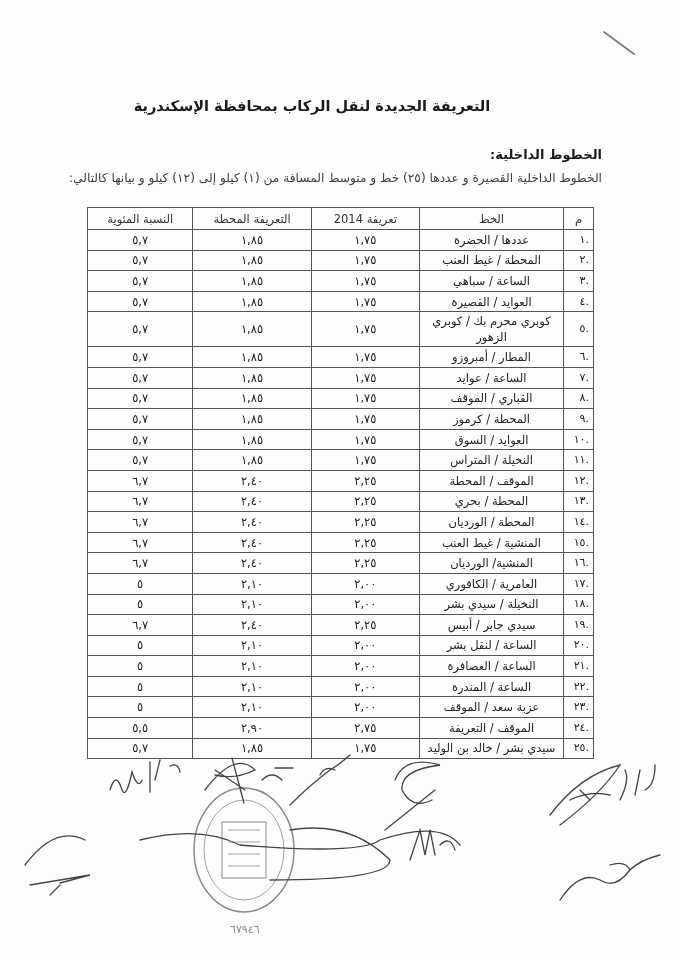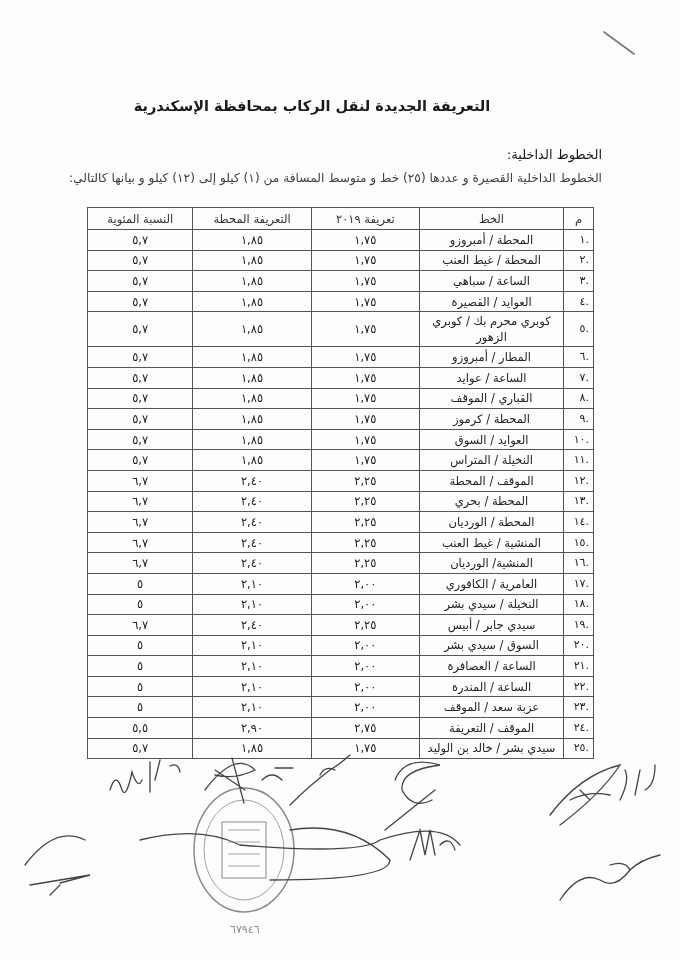--- a/index.html
+++ b/index.html
@@ -9,21 +9,21 @@
       color: #222; position: relative; overflow: hidden;
     }
     .page { position: absolute; left: 0; top: 0; width: 680px; height: 960px; }
     .corner-mark { position: absolute; left: 600px; top: 28px; width: 40px; height: 30px; }
     .title {
       position: absolute; top: 98px; left: 0; width: 624px; text-align: center;
       font-size: 14.5px; font-weight: bold; direction: rtl; color: #1a1a1a;
     }
     .section-heading {
       position: absolute; top: 147px; right: 78px; direction: rtl;
-      font-size: 13px; font-weight: normal; color: #1a1a1a;
+      font-size: 13px; font-weight: bold; color: #1a1a1a;
     }
     .intro {
       position: absolute; top: 171px; right: 78px; direction: rtl;
       font-size: 12.2px; color: #404040; white-space: nowrap;
     }
     table.fares {
       position: absolute; left: 87px; top: 207px; width: 507px;
       border-collapse: collapse; direction: rtl; font-size: 11.5px;
     }
     table.fares th, table.fares td {
@@ -50,29 +50,29 @@
 
   <div class="title">التعريفة الجديدة لنقل الركاب بمحافظة الإسكندرية</div>
   <div class="section-heading">الخطوط الداخلية:</div>
   <div class="intro">الخطوط الداخلية القصيرة و عددها (٢٥) خط و متوسط المسافة من (١) كيلو إلى (١٢) كيلو و بيانها كالتالي:</div>
 
   <table class="fares">
     <thead>
       <tr>
         <th class="num">م</th>
         <th class="route">الخط</th>
-        <th class="col-2019">تعريفة ٢٠١٩</th>
+        <th class="col-2019">تعريفة 2014</th>
         <th class="col-new">التعريفة المحطة</th>
         <th class="col-pct">النسبة المئوية</th>
       </tr>
     </thead>
     <tbody id="fare-rows">
         <tr>
           <td class="num">.١</td>
-          <td class="route">المحطة / أمبروزو</td>
+          <td class="route">عددها / الحضرة</td>
           <td class="col-2019">١,٧٥</td>
           <td class="col-new">١,٨٥</td>
           <td class="col-pct">٥,٧</td>
         </tr>
         <tr>
           <td class="num">.٢</td>
           <td class="route">المحطة / غيط العنب</td>
           <td class="col-2019">١,٧٥</td>
           <td class="col-new">١,٨٥</td>
           <td class="col-pct">٥,٧</td>
@@ -191,21 +191,21 @@
         </tr>
         <tr>
           <td class="num">.١٩</td>
           <td class="route">سيدي جابر / أبيس</td>
           <td class="col-2019">٢,٢٥</td>
           <td class="col-new">٢,٤٠</td>
           <td class="col-pct">٦,٧</td>
         </tr>
         <tr>
           <td class="num">.٢٠</td>
-          <td class="route">السوق / سيدي بشر</td>
+          <td class="route">الساعة / لنقل بشر</td>
           <td class="col-2019">٢,٠٠</td>
           <td class="col-new">٢,١٠</td>
           <td class="col-pct">٥</td>
         </tr>
         <tr>
           <td class="num">.٢١</td>
           <td class="route">الساعة / العصافرة</td>
           <td class="col-2019">٢,٠٠</td>
           <td class="col-new">٢,١٠</td>
           <td class="col-pct">٥</td>

